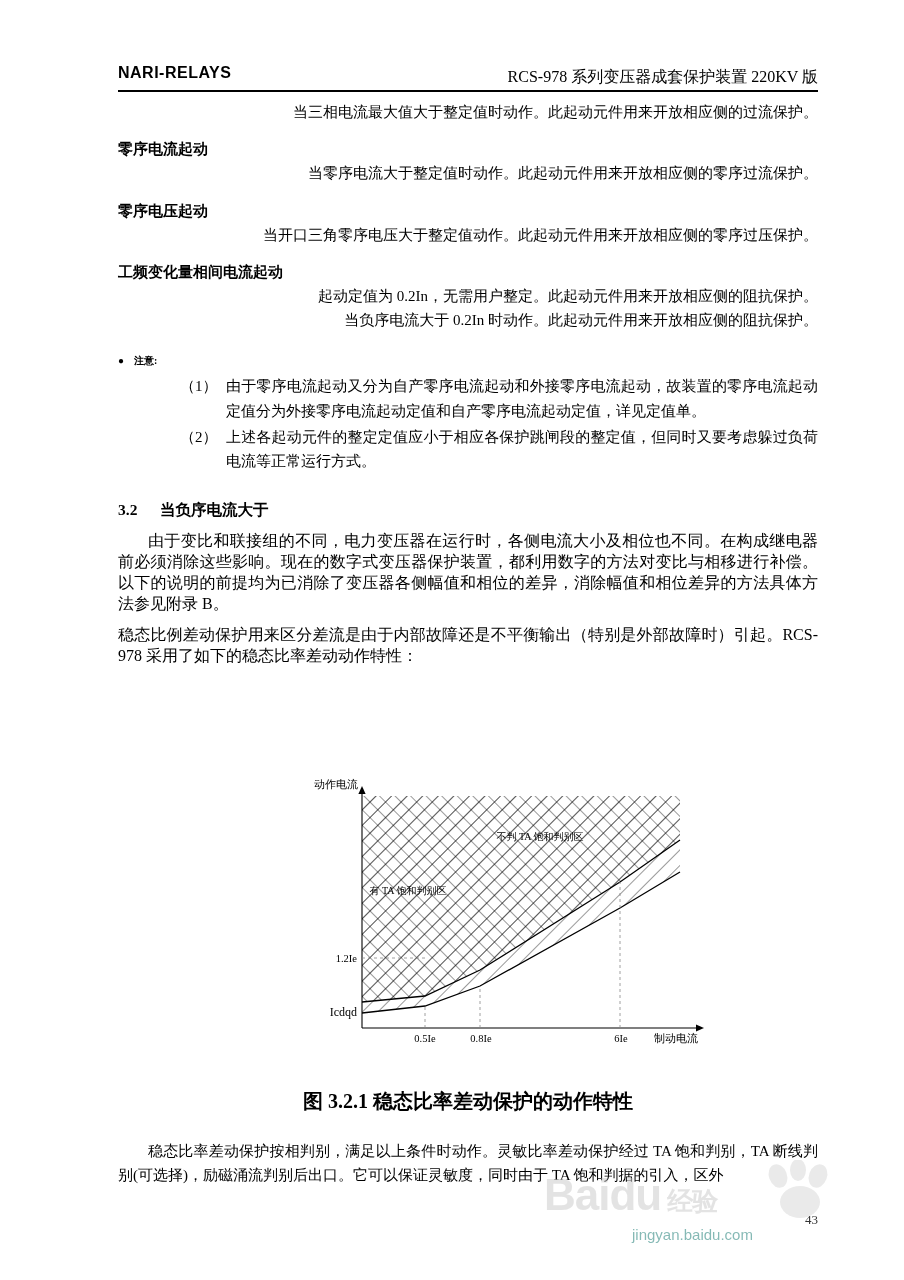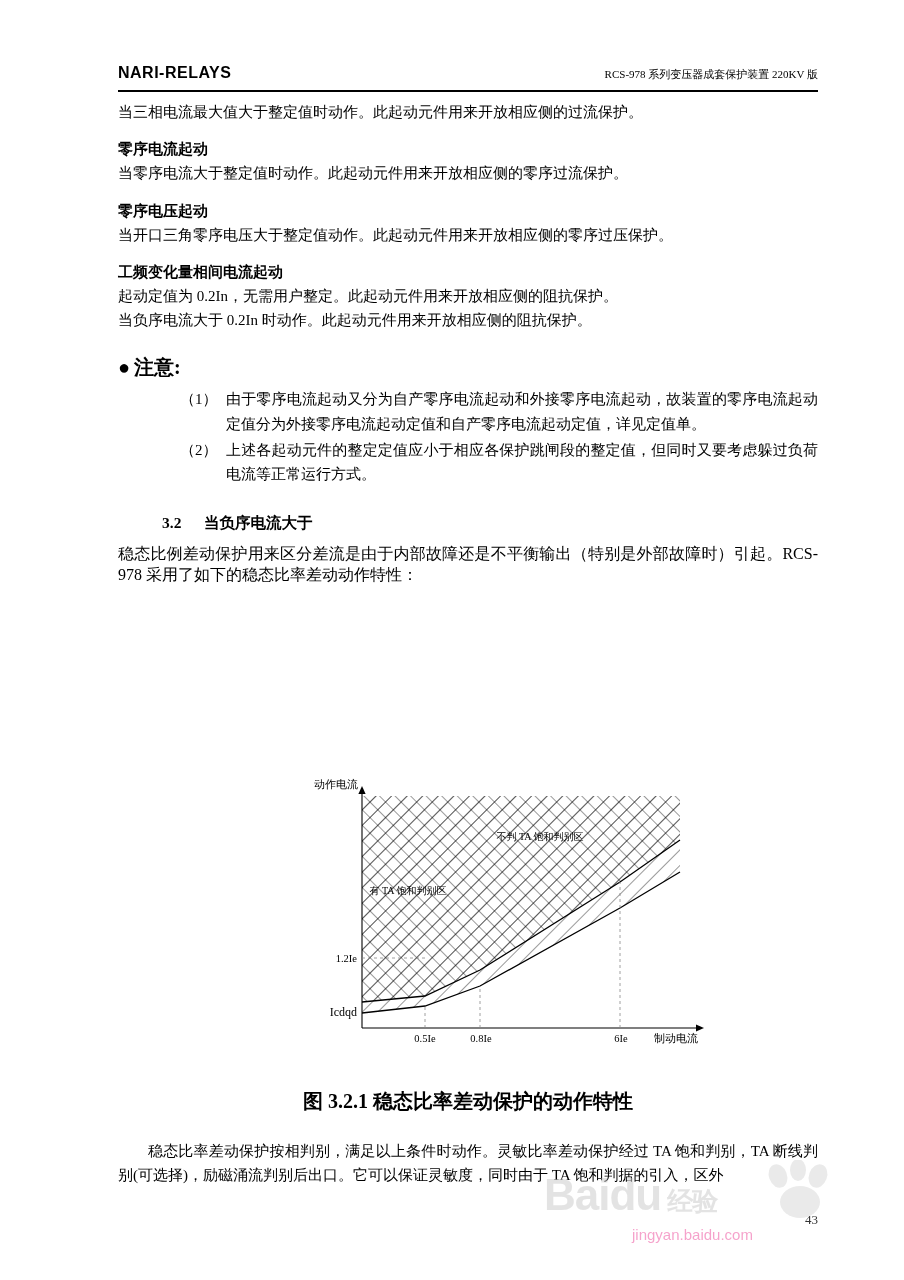--- a/index.html
+++ b/index.html
@@ -31,21 +31,21 @@
     top: 0;
     font-family: "Liberation Sans", sans-serif;
     font-weight: bold;
     font-size: 16px;
     letter-spacing: 0.5px;
   }
   .header-right {
     position: absolute;
     right: 0;
     top: 3px;
-    font-size: 11px;
+    font-size: 16px;
     font-family: "Liberation Serif", serif;
   }
   .header-rule {
     position: absolute;
     left: 118px;
     top: 90px;
     width: 700px;
     height: 2px;
     background: #000;
   }
@@ -59,30 +59,31 @@
   p, div.txt {
     margin: 0;
     font-size: 15px;
     line-height: 1.62;
   }
   .indent {
     text-indent: 30px;
   }
   .para {
     margin-left: 30px;
+    text-align: right;
   }
   .sub-head {
     font-weight: bold;
     font-size: 15px;
     margin-top: 16px;
     margin-bottom: 2px;
   }
   .note-head {
     font-weight: bold;
-    font-size: 20px;
+    font-size: 10px;
     margin-top: 22px;
   }
   .note-bullet {
     display: inline-block;
     width: 16px;
   }
   .note-list {
     margin-top: 6px;
     margin-left: 62px;
   }
@@ -101,21 +102,20 @@
     text-align: justify;
   }
   .sec-head {
     margin-top: 26px;
     font-weight: bold;
     font-size: 15.5px;
   }
   .sec-num {
     display: inline-block;
     width: 42px;
-    margin-left: 44px;
   }
   .body-block {
     margin-top: 10px;
     text-align: justify;
   }
   
   .figure {
     position: absolute;
     left: 300px;
     top: 778px;
@@ -167,21 +167,21 @@
     font-weight: bold;
     color: #c9c9c9;
     letter-spacing: -1px;
   }
   .wm-sub {
     position: absolute;
     left: 88px;
     top: 66px;
     font-family: "Liberation Sans", sans-serif;
     font-size: 15px;
-    color: #ec4899;
+    color: #0f766e;
   }
   .wm-paw {
     position: absolute;
     right: 4px;
     top: 0px;
     width: 80px;
     height: 64px;
   }
 </style>
 </head>
@@ -222,20 +222,21 @@
       <div class="note-item">
         <span class="note-num">（2）</span>
         <span class="note-text">上述各起动元件的整定定值应小于相应各保护跳闸段的整定值，但同时又要考虑躲过负荷电流等正常运行方式。</span>
       </div>
     </div>
 
     <div class="sec-head">
       <span class="sec-num">3.2</span><span>当负序电流大于</span>
     </div>
 
+    <div class="body-block indent">由于变比和联接组的不同，电力变压器在运行时，各侧电流大小及相位也不同。在构成继电器前必须消除这些影响。现在的数字式变压器保护装置，都利用数字的方法对变比与相移进行补偿。以下的说明的前提均为已消除了变压器各侧幅值和相位的差异，消除幅值和相位差异的方法具体方法参见附录 B。</div>
     <div class="body-block">稳态比例差动保护用来区分差流是由于内部故障还是不平衡输出（特别是外部故障时）引起。RCS-978 采用了如下的稳态比率差动动作特性：</div>
   </div>
 
   <div class="figure">
     <svg width="430" height="270" viewBox="0 0 430 270">
       <defs>
         <pattern id="hatchL" width="11" height="11" patternTransform="rotate(45)" patternUnits="userSpaceOnUse">
           <line x1="0" y1="0" x2="0" y2="11" stroke="#000" stroke-width="0.8"></line>
         </pattern>
         <pattern id="hatchX" width="11" height="11" patternTransform="rotate(45)" patternUnits="userSpaceOnUse">

